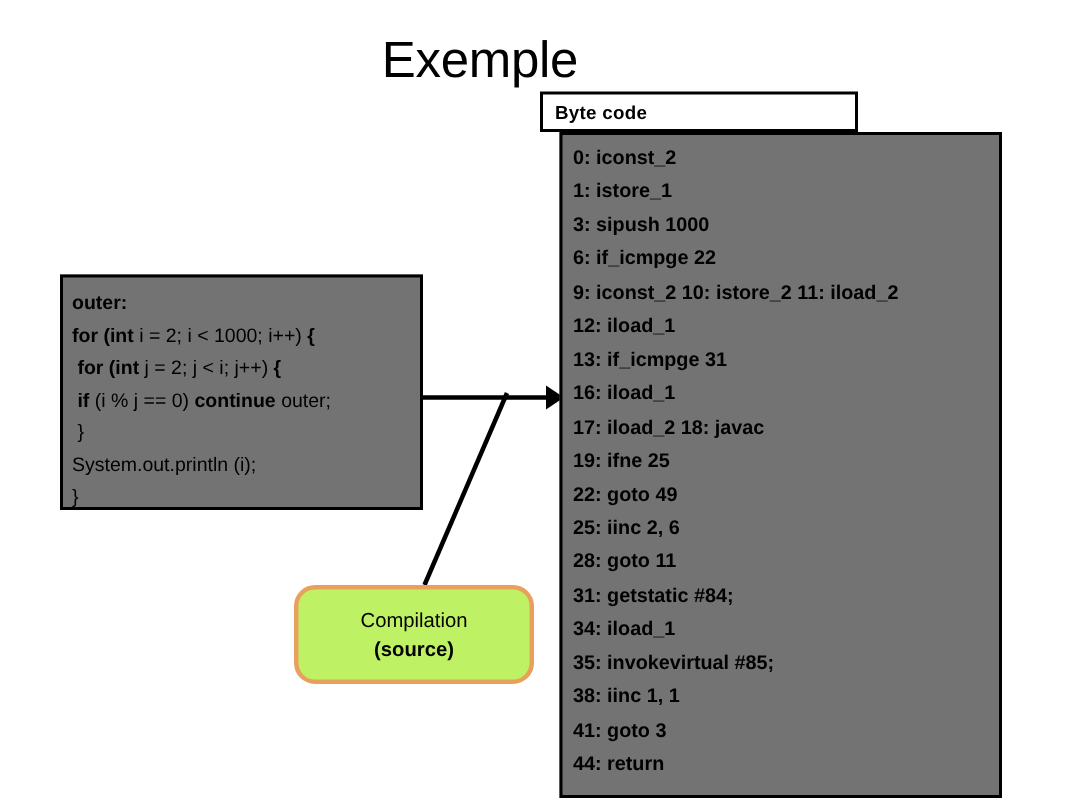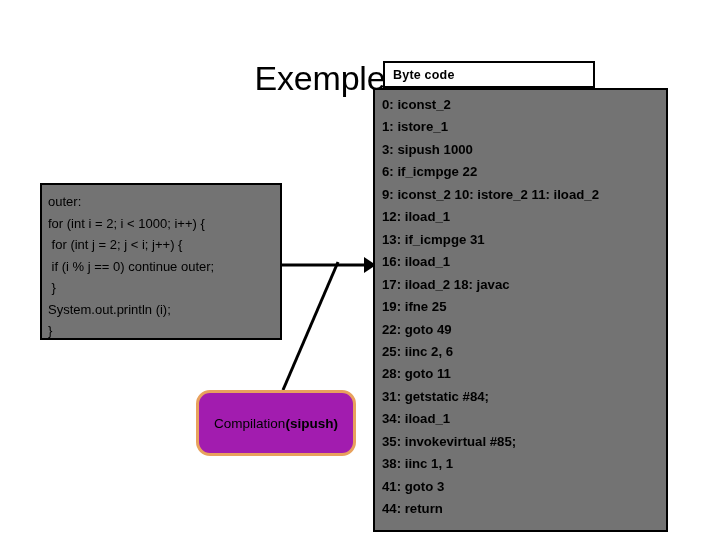--- a/index.html
+++ b/index.html
@@ -28,21 +28,20 @@
     position: absolute;
     left: 150px;
     top: 20px;
     width: 340px;
     text-align: center;
     font-size: 34px;
     font-weight: 400;
     letter-spacing: -0.2px;
     line-height: 40px;
     white-space: nowrap;
-    margin-top: 38px;
   }
 
   
   .box {
     position: absolute;
     background: #737373;
     border: 2px solid #000000;
     box-sizing: border-box;
   }
 
@@ -81,25 +80,25 @@
     position: absolute;
     left: 6px;
     top: 6px;
     right: 4px;
     font-size: 13px;
     line-height: 21.5px;
   }
   .src-code .ln {
     white-space: pre;
   }
-  .b { font-weight: normal; }
+  .b { font-weight: bold; }
 
   
   #bc-caption {
-    left: 383px;
+    left: 360px;
     top: 61px;
     width: 212px;
     height: 27px;
     z-index: 4;
   }
   #bc-box {
     left: 373px;
     top: 88px;
     width: 295px;
     height: 444px;
@@ -118,25 +117,26 @@
     white-space: pre;
   }
 
   
   #compil-box {
     position: absolute;
     left: 196px;
     top: 390px;
     width: 160px;
     height: 66px;
-    background: #a21caf;
+    background: #bef264;
     border: 3px solid #E8A15D;
     border-radius: 14px;
     box-sizing: border-box;
     display: flex;
+    flex-direction: column;
     align-items: center;
     justify-content: center;
     z-index: 5;
   }
   .compil-line1 {
     font-size: 13.5px;
     font-weight: 400;
     line-height: 19px;
   }
   .compil-line2 {
@@ -206,16 +206,16 @@
         <div class="ln">34: iload_1</div>
         <div class="ln">35: invokevirtual #85;</div>
         <div class="ln">38: iinc 1, 1</div>
         <div class="ln">41: goto 3</div>
         <div class="ln">44: return</div>
       </div>
   </div>
 
   <div id="compil-box" style="border-color: rgb(232, 161, 93);">
     <span class="compil-line1">Compilation</span>
-    <span class="compil-line2">(sipush)</span>
+    <span class="compil-line2">(source)</span>
   </div>
 
 </div>
 
 </body></html>

